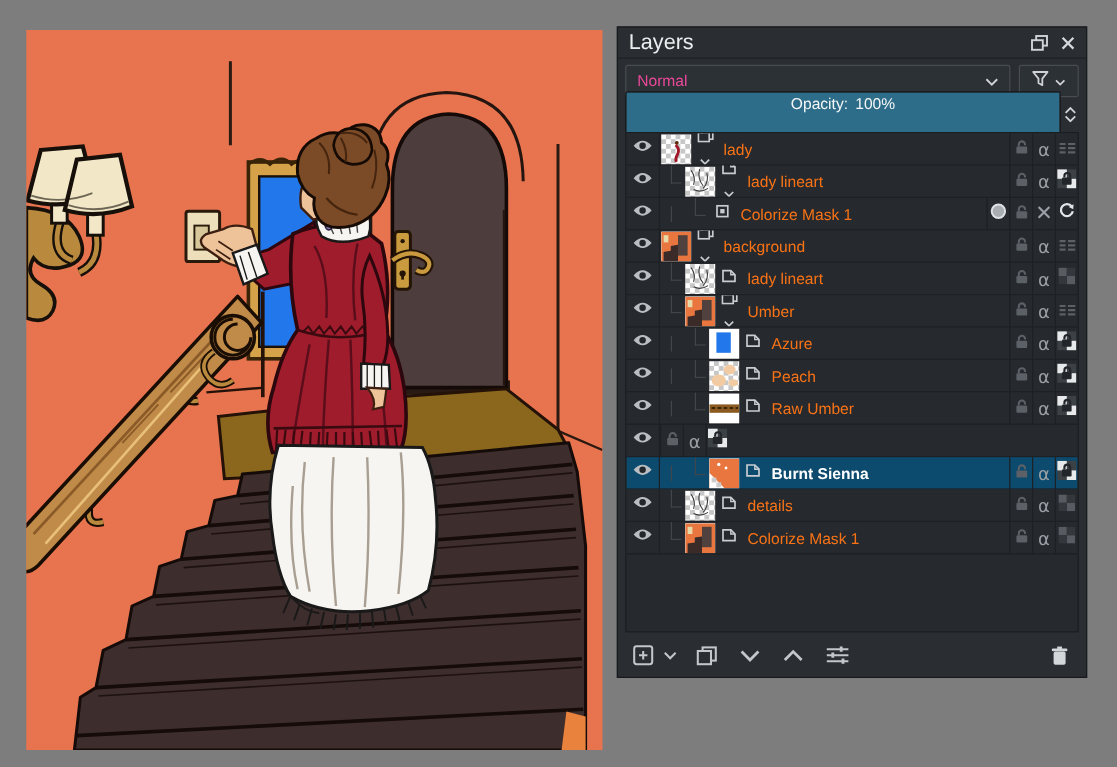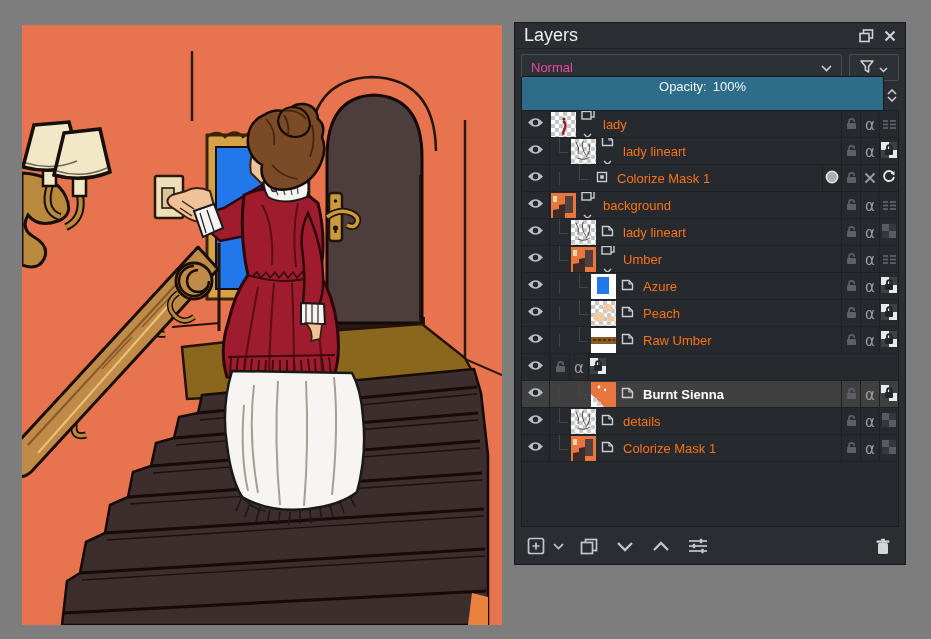--- a/index.html
+++ b/index.html
@@ -30,21 +30,21 @@
   .slider { flex:1; height:39px; position:relative; background:#232629; border:1px solid #17191c;
             border-radius:2px; overflow:hidden; }
   .slider .fill { position:absolute; top:0; left:0; bottom:0; background:#2d6d89; }
   .slider .lab { position:relative; text-align:center; font-size:13px; line-height:19px; color:#f4f6f7; }
   .slider .lab span { margin:0 3px; }
   .spin { width:15px; display:flex; flex-direction:column; align-items:center; gap:1px; }
 
   .list { position:absolute; top:87px; left:6px; right:6px; bottom:37px; background:#26292d;
           border:1px solid #1b1e21; overflow:hidden; }
   .lrow { display:flex; align-items:stretch; height:27px; background:#26292d; border-bottom:1px solid #1d2024; }
-  .lrow.selected { background:#404040; }
+  .lrow.selected { background:#0c4a6e; }
   .eyecell { width:28px; flex:none; border-right:1px solid #1d2024; display:flex; align-items:center; justify-content:center; }
   .rowmain { flex:1; display:flex; align-items:center; overflow:hidden; }
   .guide { width:20px; height:27px; flex:none; position:relative; }
   .guide.elbow::before { content:''; position:absolute; left:9px; top:0; width:8px; height:14px;
                          border-left:1px solid #40464c; border-bottom:1px solid #40464c; }
   .guide.bar::before { content:''; position:absolute; left:9px; top:7px; height:13px; border-left:1px solid #40464c; }
   .thumb { width:25px; height:25px; margin:1px 0 1px 1px; flex:none; background:#fff; position:relative; overflow:hidden; }
   .thumb.checker { background: repeating-conic-gradient(#c7c7c7 0% 25%, #ffffff 0% 50%) 0 0 / 8px 8px; }
   .thumb svg { position:absolute; left:0; top:0; }
   .ticon { width:17px; flex:none; margin-left:3px; display:flex; flex-direction:column; align-items:center; justify-content:center; gap:1px; }

